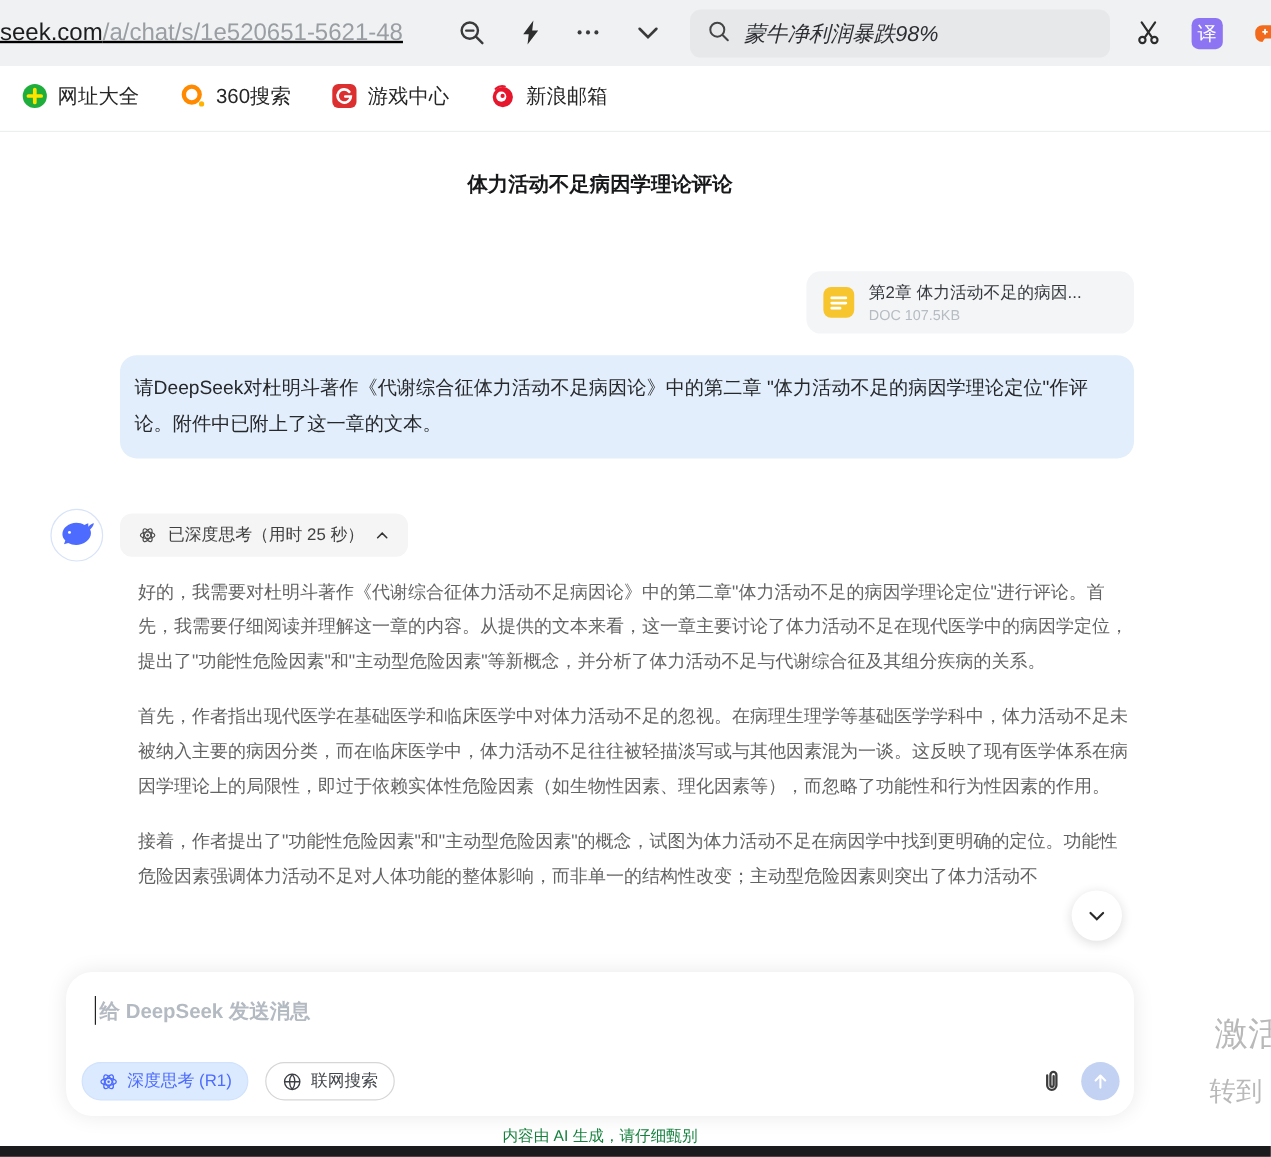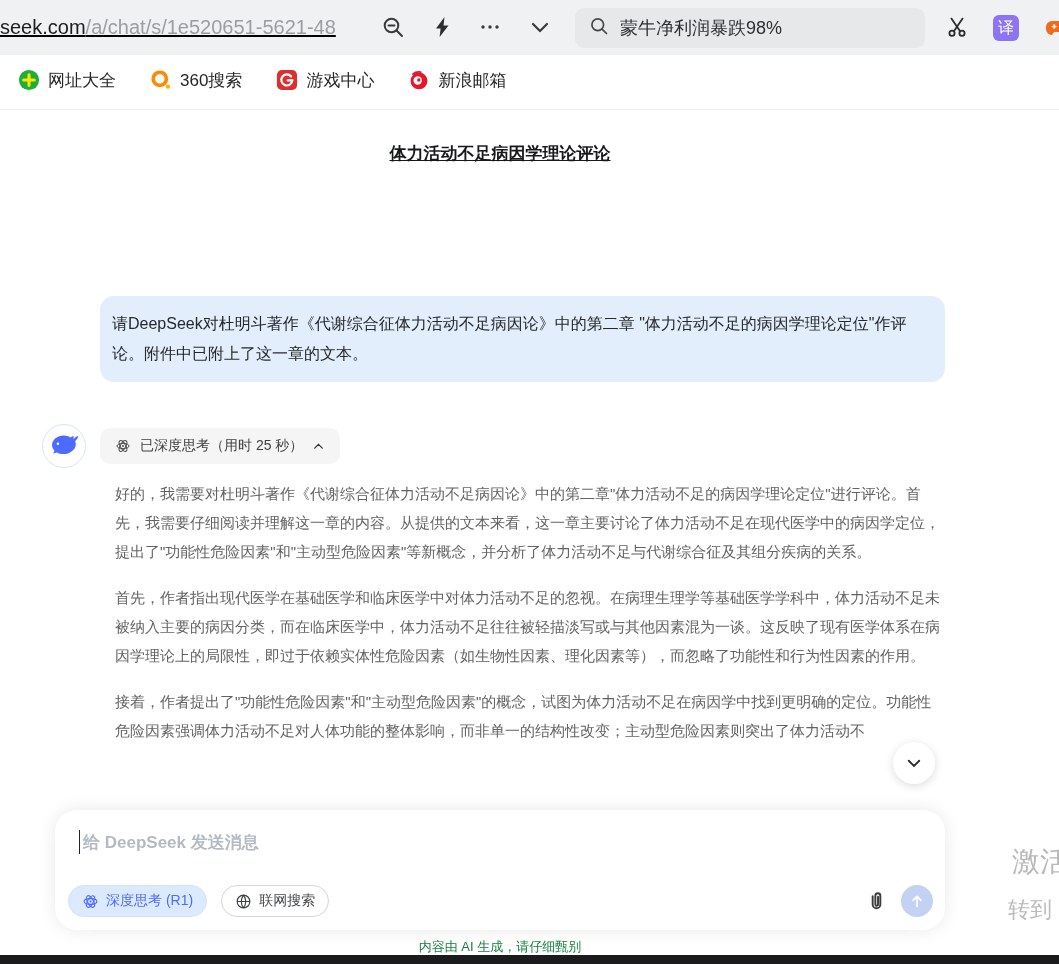--- a/index.html
+++ b/index.html
@@ -12,37 +12,37 @@
                  background:#eff1f2; display:flex; align-items:center; }
   .url-box { position:absolute; left:0; top:0; width:365px; height:55px;
              overflow:hidden; display:flex; align-items:center; white-space:nowrap;text-decoration:underline; }
   .url-host { font-size:20px; color:#1d1d1f; }
   .url-path { font-size:20px; color:#9a9ea3; }
   .tb-icon { width:26px; height:26px; display:flex; align-items:center; justify-content:center; }
   .tb-icon svg { width:24px; height:24px; }
   .search-pill { position:absolute; left:575px; top:8px; width:350px; height:40px;
                  background:#e6e8ea; border-radius:9px; display:flex; align-items:center;
                  padding:0 14px; gap:11px; }
-  .search-pill .q { font-size:18px; color:#2d2f33; }
+  .search-pill .q { font-size:18px; color:#2d2f33;font-style:italic; }
   .translate-badge { position:absolute; left:993px; top:15px; width:26px; height:26px;
                      background:#8d74f2; border-radius:6px; color:#fff; font-size:16px;
                      display:flex; align-items:center; justify-content:center; }
 
   
   .bookmarks-bar { position:absolute; top:55px; left:0; width:1059px; height:55px;
                    background:#fff; border-bottom:1px solid #eceef0;
                    display:flex; align-items:center; padding-left:18px; gap:34px; }
   .bm-item { display:flex; gap:8px; font-size:17px; color:#262626; }
   .bm-item svg { width:22px; height:22px; }
 
   
   .page { position:absolute; top:110px; left:0; width:1059px; height:846px;
           background:#fff; overflow:hidden; }
   .chat-title { position:absolute; top:32px; left:55px; width:890px; text-align:center;
-                font-size:17px; font-weight:bold; color:#17181a;text-decoration:underline; }
+                font-size:17px; font-weight:bold; color:#17181a; }
 
   .attach-card { position:absolute; top:116px; right:114px; width:273px; height:52px;
                  background:#f4f5f7; border-radius:12px; display:flex; align-items:center;
                  padding:0 12px; gap:10px; }
   .attach-card .doc-ic { width:30px; height:30px; flex:0 0 auto; }
   .attach-name { font-size:14px; color:#35383d; white-space:nowrap; overflow:hidden; }
   .attach-meta { font-size:12px; color:#b7bcc3; margin-top:3px; }
 
   .user-bubble { position:absolute; left:100px; right:114px; top:186px;
                  background:#e2eefb; border-radius:14px; padding:13px 12px;
@@ -199,20 +199,32 @@
         </svg>
     </span>
     <span>新浪邮箱</span>
   </div>
 </div>
 
 <div class="page">
 
   <div class="chat-title">体力活动不足病因学理论评论</div>
 
+  <div class="attach-card">
+    <span class="doc-ic">
+      <svg viewBox="0 0 28 28">
+          <rect x="2" y="2" width="24" height="24" rx="6" fill="#F7C52D"></rect>
+          <path d="M8.5 10.5h11M8.5 14.5h11M8.5 18.5h6.5" stroke="#fff" stroke-width="2.1" stroke-linecap="round"></path>
+        </svg>
+    </span>
+    <div>
+      <div class="attach-name">第2章 体力活动不足的病因...</div>
+      <div class="attach-meta">DOC 107.5KB</div>
+    </div>
+  </div>
 
   <div class="user-bubble">请DeepSeek对杜明斗著作《代谢综合征体力活动不足病因论》中的第二章 "体力活动不足的病因学理论定位"作评论。附件中已附上了这一章的文本。</div>
 
   <div class="ds-avatar">
     <svg viewBox="0 0 32 32">
       <path fill="#4D6BFE" d="M26.2 8.4c1.8-1.9 3.7-2.9 5-3.1-.4 2-1.4 4-3.4 5.6.5 1 .8 2 .8 3.1 0 6-6.6 10.6-13.2 10.6-2.6 0-5-.6-7-1.7L4.6 24l1.2-3.3C4 18.9 3.2 17.1 3.2 15.2c0-5.7 5.7-10.3 12.4-10.3 2.7 0 5.2.8 7.2 2 1.1-.7 2.3-1.2 3.4-1.5z"></path>
       <circle cx="9.5" cy="13.5" r="1.3" fill="#fff"></circle>
     </svg>
   </div>
 

